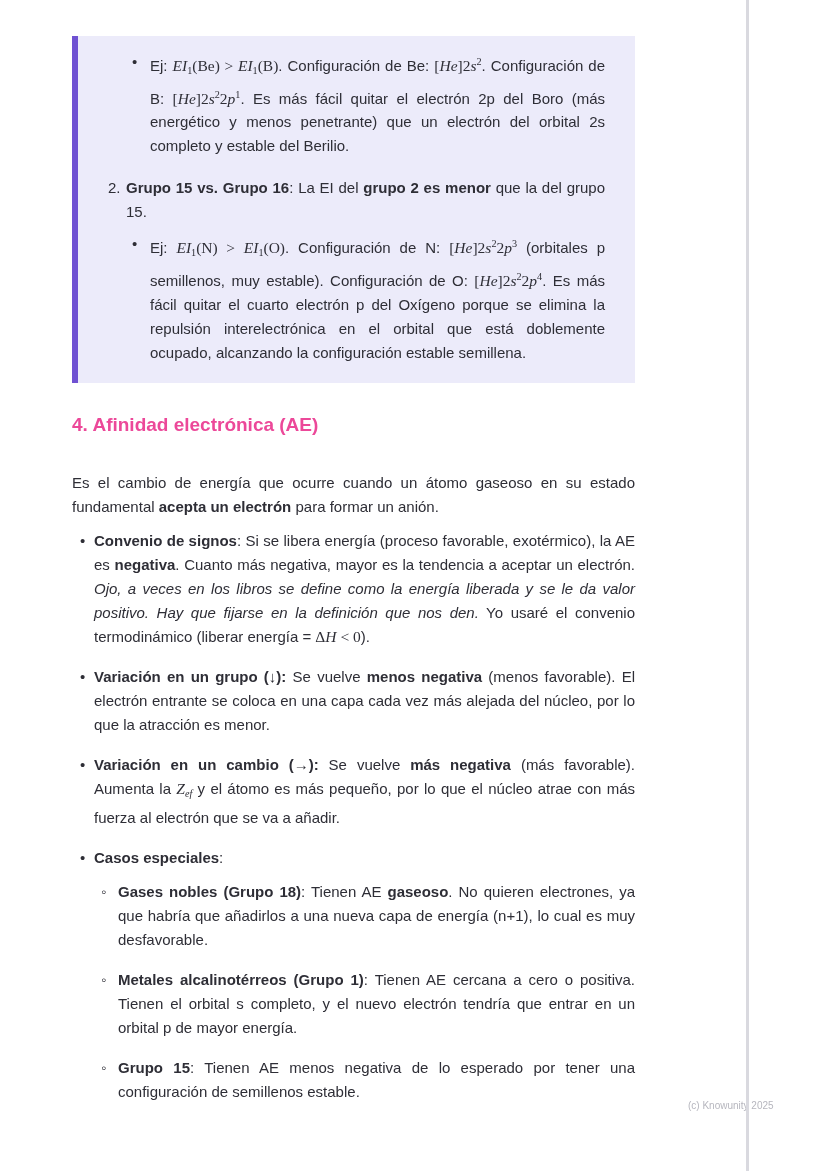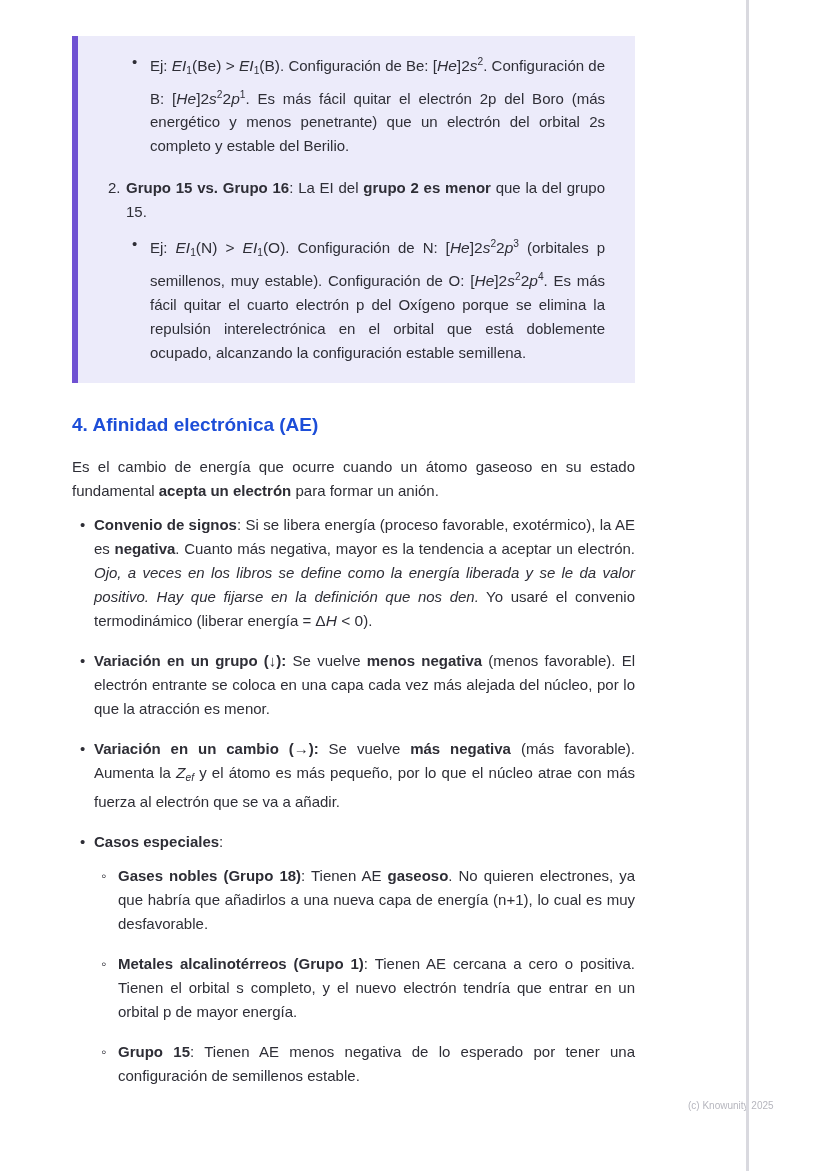--- a/index.html
+++ b/index.html
@@ -7,37 +7,37 @@
     width:828px;height:1171px;position:relative;overflow:hidden;
     background:#ffffff;color:#2e2e36;
     font-family:"Liberation Sans","DejaVu Sans",sans-serif;
     font-size:15px;line-height:24px;
   }
   .content{position:absolute;left:72px;top:36px;width:563px;}
 
   
   .b{font-weight:700;}
   .i{font-style:italic;}
-  .m{font-family:Liberation Sans, sans-serif;font-size:15.5px;}
+  .m{font-family:Liberation Serif, serif;font-size:15.5px;}
   .sb{font-size:68%;vertical-align:-0.3em;}
   .sp{font-size:68%;vertical-align:0.55em;}
 
   
   .callout{
     background:#ecebfa;border-left:6px solid #6f51d2;
     padding:14px 30px 18px 30px;box-sizing:border-box;width:563px;
   }
   .row{display:flex;align-items:flex-start;}
   .mk{flex:0 0 18px;width:18px;}
   .txt{flex:1;text-align:justify;}
   .cl-b1{margin-left:24px;margin-bottom:18px;}
   .cl-sub{margin-top:8px;margin-left:6px;}
 
   
-  .heading{color:#1d4ed8;font-size:19px;line-height:28px;font-weight:700;margin:28px 0 16px 0;}
+  .heading{color:#ec4899;font-size:19px;line-height:28px;font-weight:700;margin:28px 0 32px 0;}
   .para{margin:0 0 10px 0;text-align:justify;}
   .formula{margin:0 0 14px 0;}
 
   
   .mlist{list-style:none;margin:0;padding:0;}
   .mlist > li{display:flex;align-items:flex-start;padding-left:8px;margin-bottom:16px;}
   .mlist .mk{flex:0 0 14px;width:14px;}
   .sublist{list-style:none;margin:10px 0 0 7px;padding:0;}
   .sublist > li{display:flex;align-items:flex-start;margin-bottom:16px;}
   .sublist > li:last-child{margin-bottom:0;}

